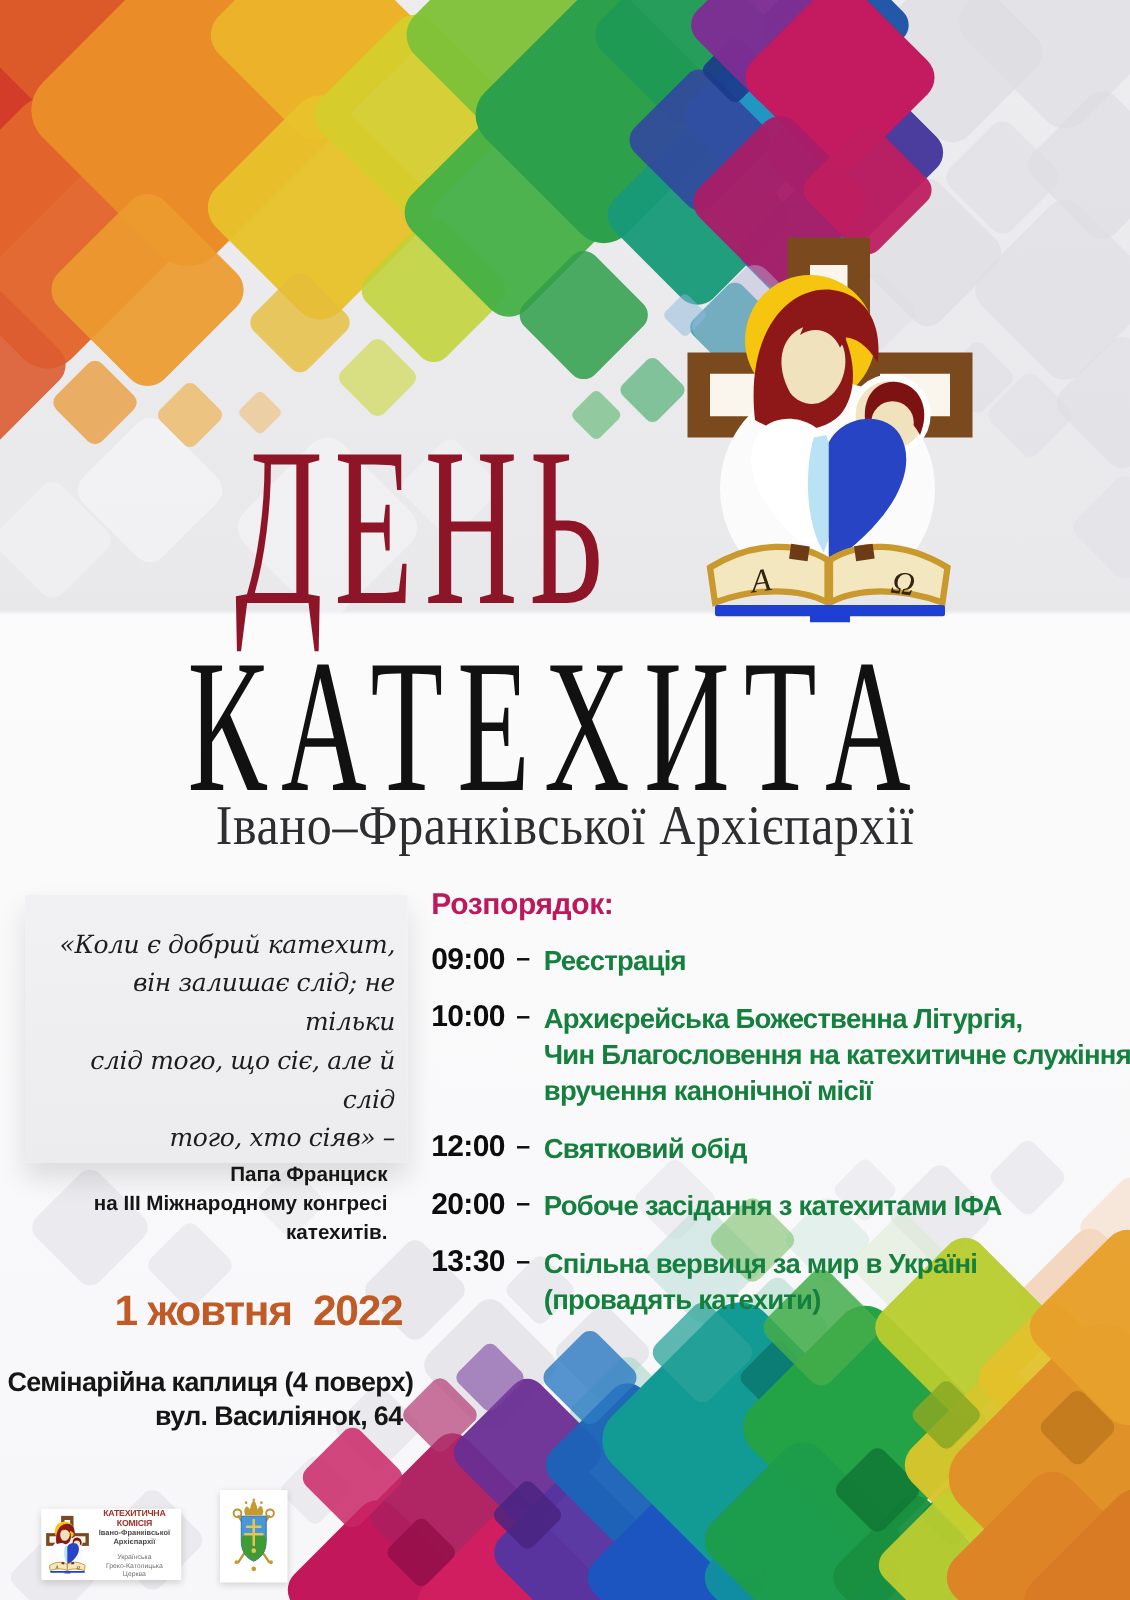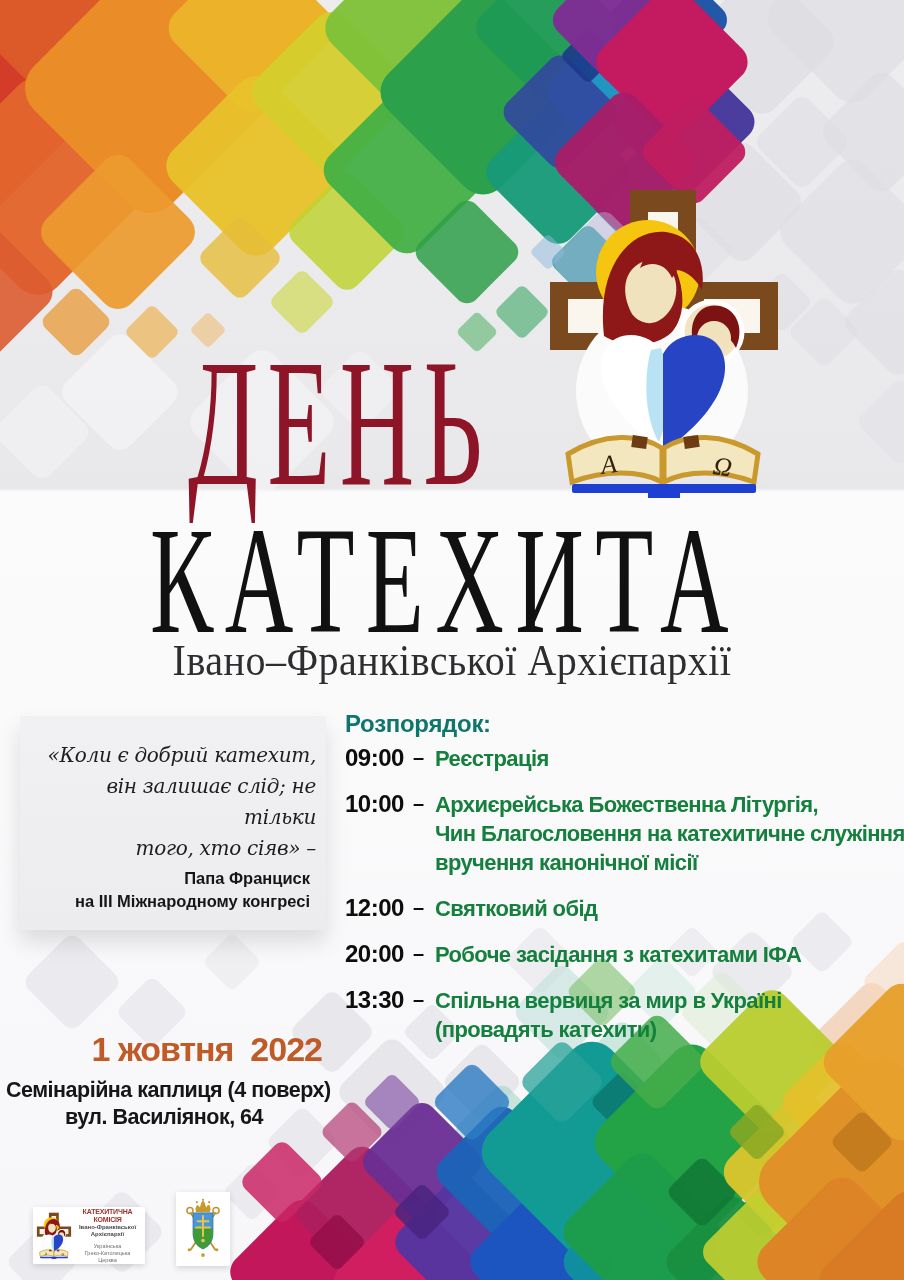--- a/index.html
+++ b/index.html
@@ -37,33 +37,33 @@
     box-shadow:0 12px 22px rgba(0,0,0,0.12);border-radius:2px;
   }
   .quote-lines{padding:24px 10px 0 10px;text-align:right;
     font-family:"DejaVu Serif",serif;font-style:italic;
     font-size:20px;line-height:31px;color:#1d1d1f;letter-spacing:-0.3px;}
   .quote-attr{margin-top:3px;padding-right:16px;text-align:right;
     font-weight:700;font-size:16.5px;line-height:23px;color:#161616;}
 
   
   .schedule{position:absolute;left:345px;top:710px;width:556px;}
-  .sch-heading{font-weight:700;font-size:24px;color:#0f766e;margin-bottom:6px;letter-spacing:-0.3px;}
+  .sch-heading{font-weight:700;font-size:24px;color:#be185d;margin-bottom:16px;letter-spacing:-0.3px;}
   .sch-row{display:flex;align-items:flex-start;margin-bottom:17px;}
   .sch-time{flex:0 0 68px;font-weight:700;font-size:24px;color:#0d0d0d;letter-spacing:-0.5px;}
   .sch-dash{flex:0 0 22px;font-weight:700;font-size:20px;color:#0d0d0d;padding-top:2px;}
   .sch-lines{flex:1;}
   .sch-line{display:block;font-weight:700;font-size:22px;line-height:28px;color:#15803d;
     letter-spacing:-0.6px;white-space:nowrap;padding-top:1px;}
 
   
   .event{position:absolute;left:6px;top:1030px;width:316px;text-align:right;}
   .event-date{font-weight:700;font-size:34px;color:#c05a26;letter-spacing:-1px;
     white-space:pre;}
-  .event-loc{margin-top:8px;text-align:center;}
+  .event-loc{margin-top:24px;}
   .event-loc-line{display:block;font-weight:700;font-size:21.5px;line-height:27px;
     color:#161616;letter-spacing:-0.5px;white-space:nowrap;}
 
   
   .logo-main{position:absolute;left:544px;top:186px;width:240px;height:312px;}
 
   
   .card-commission{
     position:absolute;left:33px;top:1207px;width:112px;height:57px;background:#ffffff;
     box-shadow:0 2px 6px rgba(0,0,0,0.15);display:flex;align-items:center;border-radius:1px;
@@ -228,25 +228,27 @@
   </svg>
 
   <div class="title-den">ДЕНЬ</div>
   <div class="title-kat">КАТЕХИТА</div>
   <div class="subtitle">Івано–Франківської Архієпархії</div>
 
   <div class="quote-box">
     <div class="quote-lines">
       <span style="display:block">«Коли є добрий катехит,</span>
       <span style="display:block">він залишає слід; не тільки</span>
+      <span style="display:block">слід того, що сіє, але й слід</span>
       <span style="display:block">того, хто сіяв» –</span>
     </div>
     <div class="quote-attr">
       <span style="display:block">Папа Франциск</span>
       <span style="display:block">на ІІІ Міжнародному конгресі</span>
+      <span style="display:block">катехитів.</span>
     </div>
   </div>
 
   <div class="schedule">
     <div class="sch-heading">Розпорядок:</div>
 
     <div class="sch-row">
       <span class="sch-time">09:00</span>
       <span class="sch-dash">–</span>
       <span class="sch-lines">

